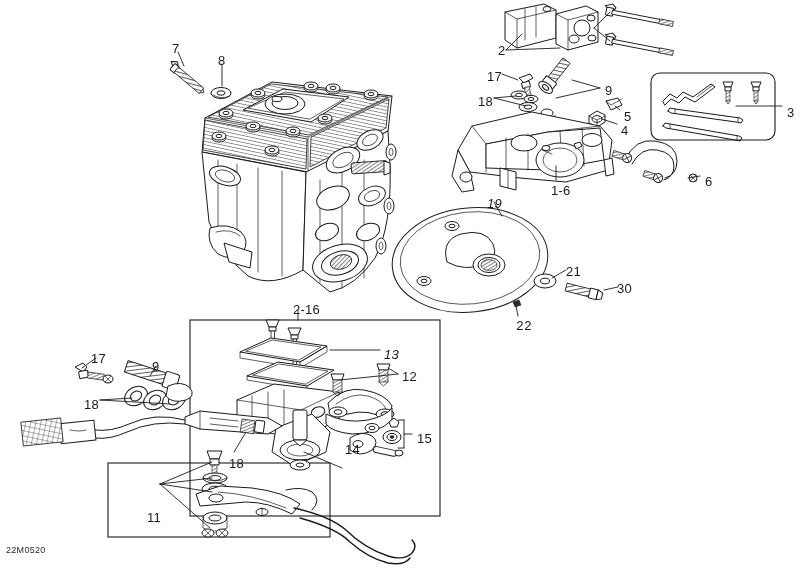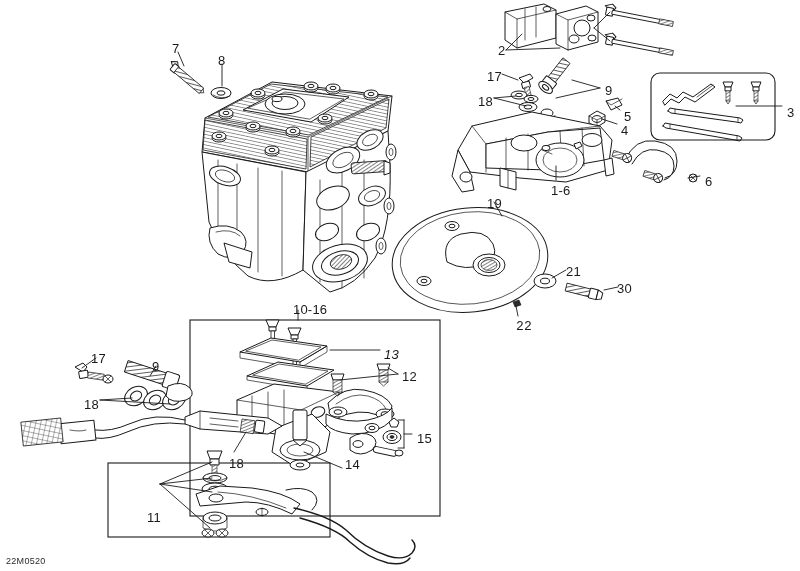--- a/index.html
+++ b/index.html
@@ -22,21 +22,21 @@
     font-size:13px;
     font-weight:400;
     color:#1a1a1a;
     white-space:nowrap;
     letter-spacing:0.2px;
     line-height:1;
   }
   .partcode{
     position:absolute;
     left:6px;
-    bottom:5px;
+    bottom:16px;
     font-family:"Liberation Sans", sans-serif;
     font-size:9px;
     color:#2a2a2a;
     letter-spacing:0.3px;
   }
 </style>
 </head>
 <body>
 
 <div id="sheet">
@@ -528,29 +528,29 @@
   <div class="callout" style="left:218px;top:54px;">8</div>
   <div class="callout" style="left:498px;top:44px;">2</div>
   <div class="callout" style="left:487px;top:70px;">17</div>
   <div class="callout" style="left:605px;top:84px;">9</div>
   <div class="callout" style="left:478px;top:95px;">18</div>
   <div class="callout" style="left:624px;top:110px;">5</div>
   <div class="callout" style="left:621px;top:124px;">4</div>
   <div class="callout" style="left:787px;top:106px;">3</div>
   <div class="callout" style="left:551px;top:184px;">1-6</div>
   <div class="callout" style="left:705px;top:175px;">6</div>
-  <div class="callout" style="left:487px;top:197px;">19</div>
+  <div class="callout" style="left:487px;top:197px;font-style:italic;">19</div>
   <div class="callout" style="left:566px;top:265px;">21</div>
   <div class="callout" style="left:617px;top:282px;">30</div>
   <div class="callout" style="left:516px;top:320px;font-family:Liberation Mono, monospace;">22</div>
-  <div class="callout" style="left:293px;top:303px;">10-16</div>
+  <div class="callout" style="left:293px;top:303px;">2-16</div>
   <div class="callout" style="left:91px;top:352px;">17</div>
   <div class="callout" style="left:152px;top:360px;">9</div>
   <div class="callout" style="left:384px;top:348px;font-style:italic;">13</div>
   <div class="callout" style="left:402px;top:370px;">12</div>
   <div class="callout" style="left:84px;top:398px;">18</div>
   <div class="callout" style="left:417px;top:432px;">15</div>
   <div class="callout" style="left:229px;top:457px;">18</div>
-  <div class="callout" style="left:345px;top:458px;">14</div>
+  <div class="callout" style="left:345px;top:443px;">14</div>
   <div class="callout" style="left:147px;top:482px;margin-top:29px;">11</div>
 
   <div class="partcode">22M0520</div>
 </div>
 
 </body></html>

